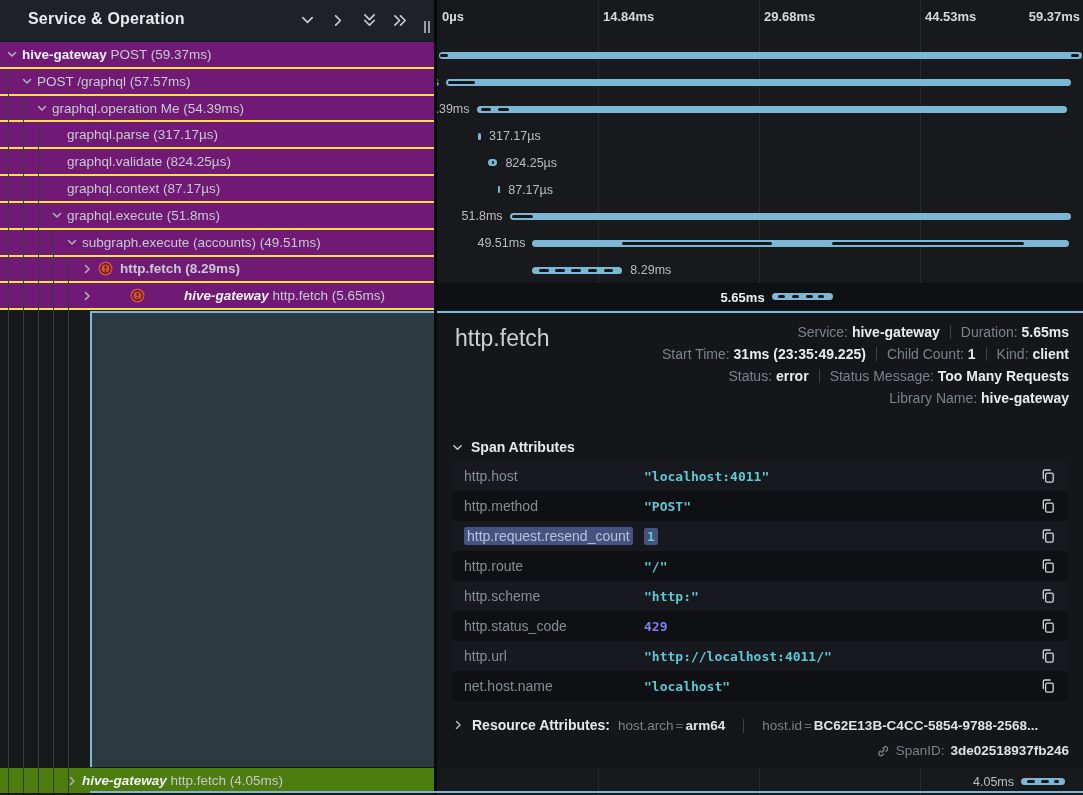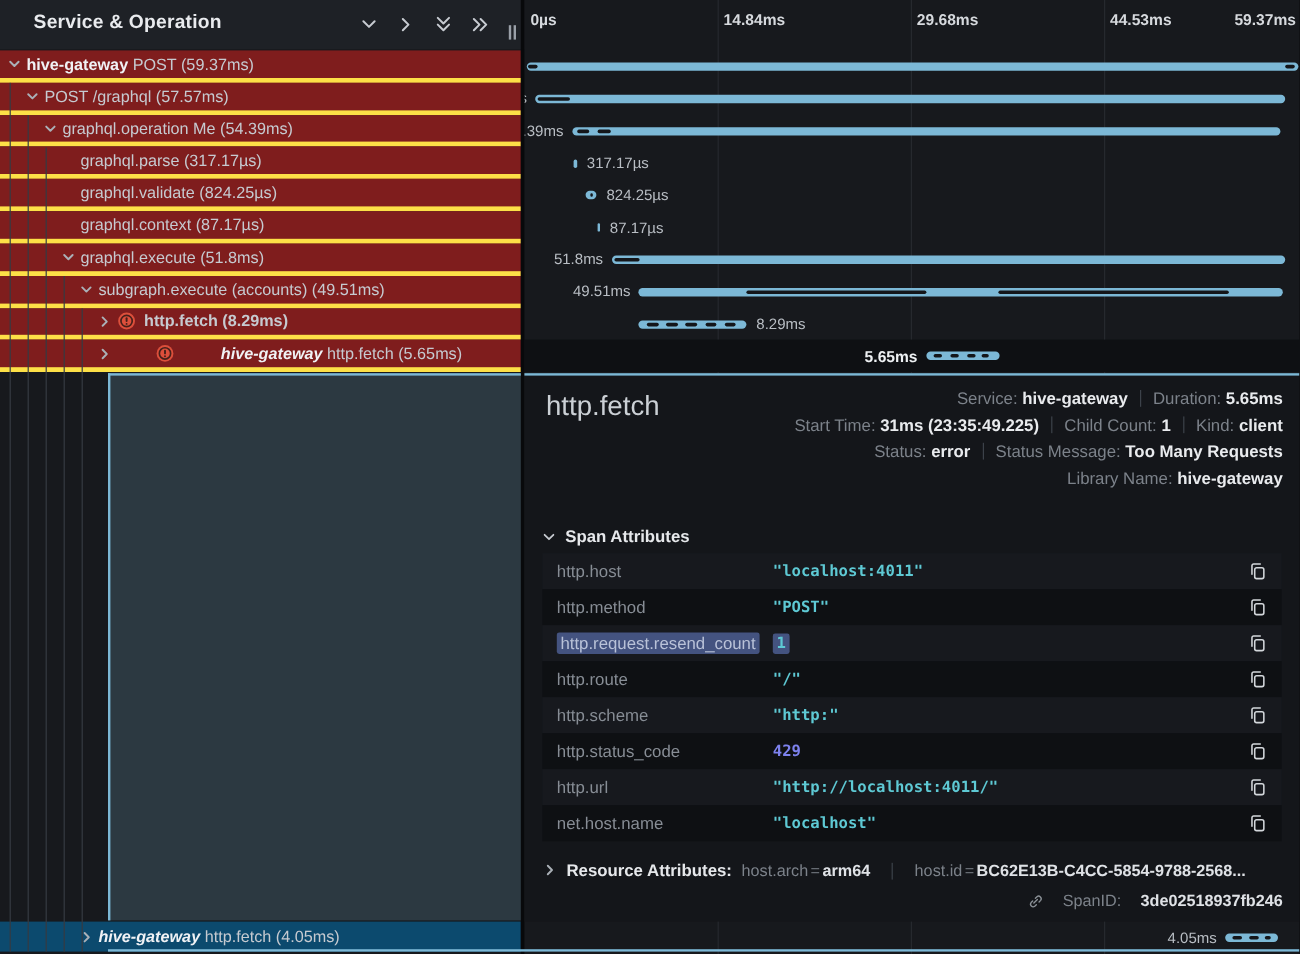--- a/index.html
+++ b/index.html
@@ -8,23 +8,23 @@
        -webkit-font-smoothing:antialiased;}
   .gridline{position:absolute;top:0;bottom:0;width:1px;background:#26292e;}
   
   .tree-header{position:absolute;left:0;top:0;width:437px;height:41px;background:#1e2126;}
   .tree-title{position:absolute;left:28px;top:10px;font-size:16px;font-weight:700;color:#e9ebee;letter-spacing:.2px;}
   .hdr-icons{position:absolute;right:28px;top:11px;display:flex;gap:13px;}
   .hdr-icons .icon-btn{width:18px;height:18px;display:flex;align-items:center;justify-content:center;cursor:pointer;}
   .resize-handle{position:absolute;right:6px;top:21px;width:8px;height:12px;cursor:col-resize;}
   .resize-handle:before,.resize-handle:after{content:"";position:absolute;top:0;width:1.8px;height:12px;background:#9aa0a8;}
   .resize-handle:before{left:1px}.resize-handle:after{right:1px}
-  .tree-row{position:absolute;left:0;width:434px;background:#7f1d1d;border-bottom:4px solid #fde047;
+  .tree-row{position:absolute;left:0;width:434px;background:#701a75;border-bottom:2px solid #fde047;
             font-size:13.5px;color:#c6cad0;white-space:nowrap;overflow:hidden;cursor:pointer;box-sizing:border-box;}
-  .tree-row.bottom{background:#0c4a6e;border-bottom:none;}
+  .tree-row.bottom{background:#4d7c0f;border-bottom:none;}
   .row-inner{position:absolute;top:0;height:100%;display:flex;align-items:center;gap:4px;}
   .chev{width:12px;height:12px;flex:0 0 12px;display:flex;align-items:center;justify-content:center;}
   .svc{font-weight:700;color:#f0f2f5;}
   .svc-it{font-weight:700;font-style:italic;color:#f0f2f5;}
   .plain{color:#c6cad0;}
   .err-ic{width:15px;height:15px;flex:0 0 15px;margin:0 3px 0 1px;}
   .guide{position:absolute;width:1px;background:#363b42;z-index:3;}
   .divider-strip{position:absolute;left:434px;top:0;width:3px;height:795px;background:#08090b;z-index:4;}
   
   .tick{position:absolute;top:9px;font-size:13px;font-weight:600;color:#d6d9dd;}
@@ -53,21 +53,21 @@
   .attr-val{flex:1;font-family:"DejaVu Sans Mono",monospace;font-size:13px;font-weight:700;color:#5ec9d4;}
   .attr-val.number{color:#7d82ee;}
   .sel-hl{background:#445380;border-radius:2px;padding:1px 3px;color:#b9c2d8;}
   .sel-hl-val{background:#445380;border-radius:2px;padding:1px 3px;}
   .copy-btn{width:18px;flex:0 0 18px;display:flex;justify-content:flex-end;cursor:pointer;}
   .resource{position:absolute;left:15px;top:399px;width:616px;height:26px;display:flex;align-items:center;
             gap:8px;font-size:13.5px;color:#7c828a;white-space:nowrap;overflow:hidden;cursor:pointer;}
   .resource .rtitle{font-weight:700;color:#e6e8eb;font-size:14px;}
   .resource b{color:#dfe2e6;}
   .resource .eq{color:#666b72;padding:0 2px;}
-  .spanid{position:absolute;right:14px;top:430px;display:flex;align-items:center;gap:16px;
+  .spanid{position:absolute;right:14px;top:430px;display:flex;align-items:center;gap:6px;
           font-size:13.5px;color:#7c828a;}
   .spanid b{color:#dfe2e6;}
   
   .bottom-right{position:absolute;left:437px;top:768px;width:646px;height:25px;overflow:hidden;}
   .bottom-border{position:absolute;left:90px;top:791px;width:993px;height:2px;background:#7cb8d6;z-index:6;}
 </style>
 </head>
 <body>
 
 <div class="app">

